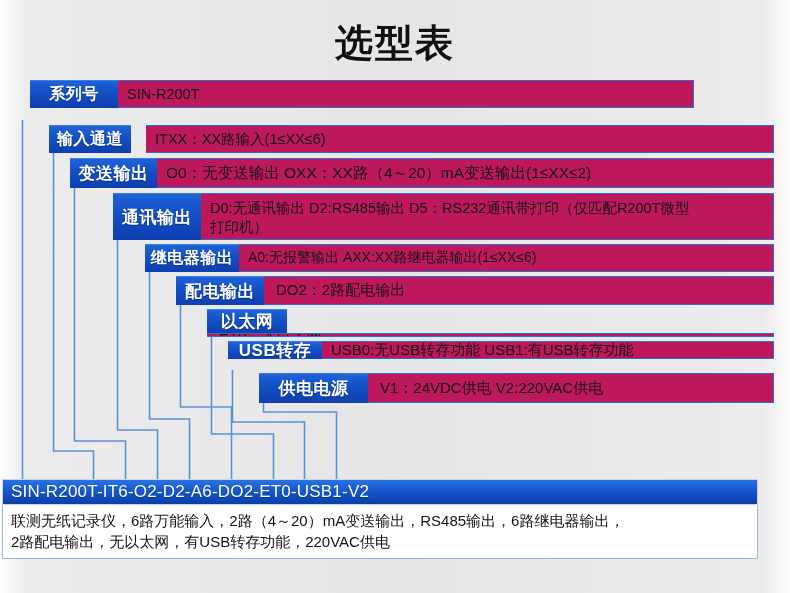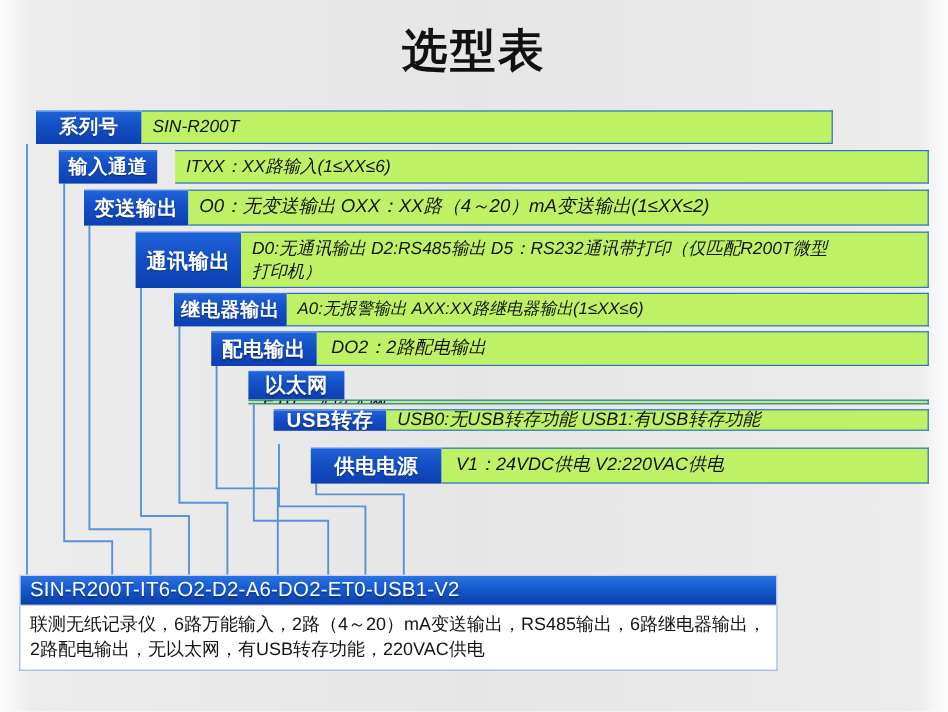--- a/index.html
+++ b/index.html
@@ -66,47 +66,46 @@
     justify-content: center;
     letter-spacing: 0.5px;
     white-space: nowrap;
     text-shadow: 0 1px 1px rgba(0,0,0,.35);
     flex: 0 0 auto;
     border-top: 1px solid #3f7ce6;
   }
 
   .row-value {
     box-sizing: border-box;
-    background: #bef264;
+    background: #be185d;
     border: 1px solid #2f6fd0;
     border-left: none;
     color: #121212;
     font-size: 14.5px;
     display: flex;
     align-items: center;
     padding-left: 9px;
     flex: 1 1 auto;
     overflow: hidden;
     line-height: 1.25;
-    font-style: italic;
   }
   .row-value.two-line {
     align-items: center;
     padding-top: 2px;
   }
   .row-value span.l {
     display: block;
   }
 
   
   #result {
     position: absolute;
-    left: 16px;
+    left: 2px;
     top: 479px;
-    width: 632px;
+    width: 756px;
   }
   #result-code {
     box-sizing: border-box;
     height: 26px;
     background: linear-gradient(to bottom, #2a72e4 0%, #1559cf 45%, #0b3ea8 100%);
     border: 1px solid #c9d4e6;
     color: #ffffff;
     font-size: 17px;
     font-weight: 500;
     display: flex;
@@ -153,21 +152,21 @@
       <path d="M 180.5 305 L 180.5 407 L 231.5 407 L 231.5 479"></path>
 
       <path d="M 211.5 337 L 211.5 434 L 273.5 434 L 273.5 479"></path>
 
       <path d="M 232.5 370 L 232.5 422 L 304.5 422 L 304.5 479"></path>
 
       <path d="M 263.5 403 L 263.5 412 L 336.5 412 L 336.5 479"></path>
     </g>
   </svg>
 
-  <div class="row" style="left:18px; top:92px; width:676px; height:28px;padding-left:12px;">
+  <div class="row" style="left:18px; top:80px; width:676px; height:28px;padding-left:12px;">
     <div class="row-label" style="width:88px;">系列号</div>
     <div class="row-value">SIN-R200T</div>
   </div>
 
   <div class="row" style="left:49px; top:125px; width:725px; height:28px;gap:15px;">
     <div class="row-label" style="width:82px;">输入通道</div>
     <div class="row-value">ITXX：XX路输入(1≤XX≤6)</div>
   </div>
 
   <div class="row" style="left:70px; top:158px; width:704px; height:30px;">

